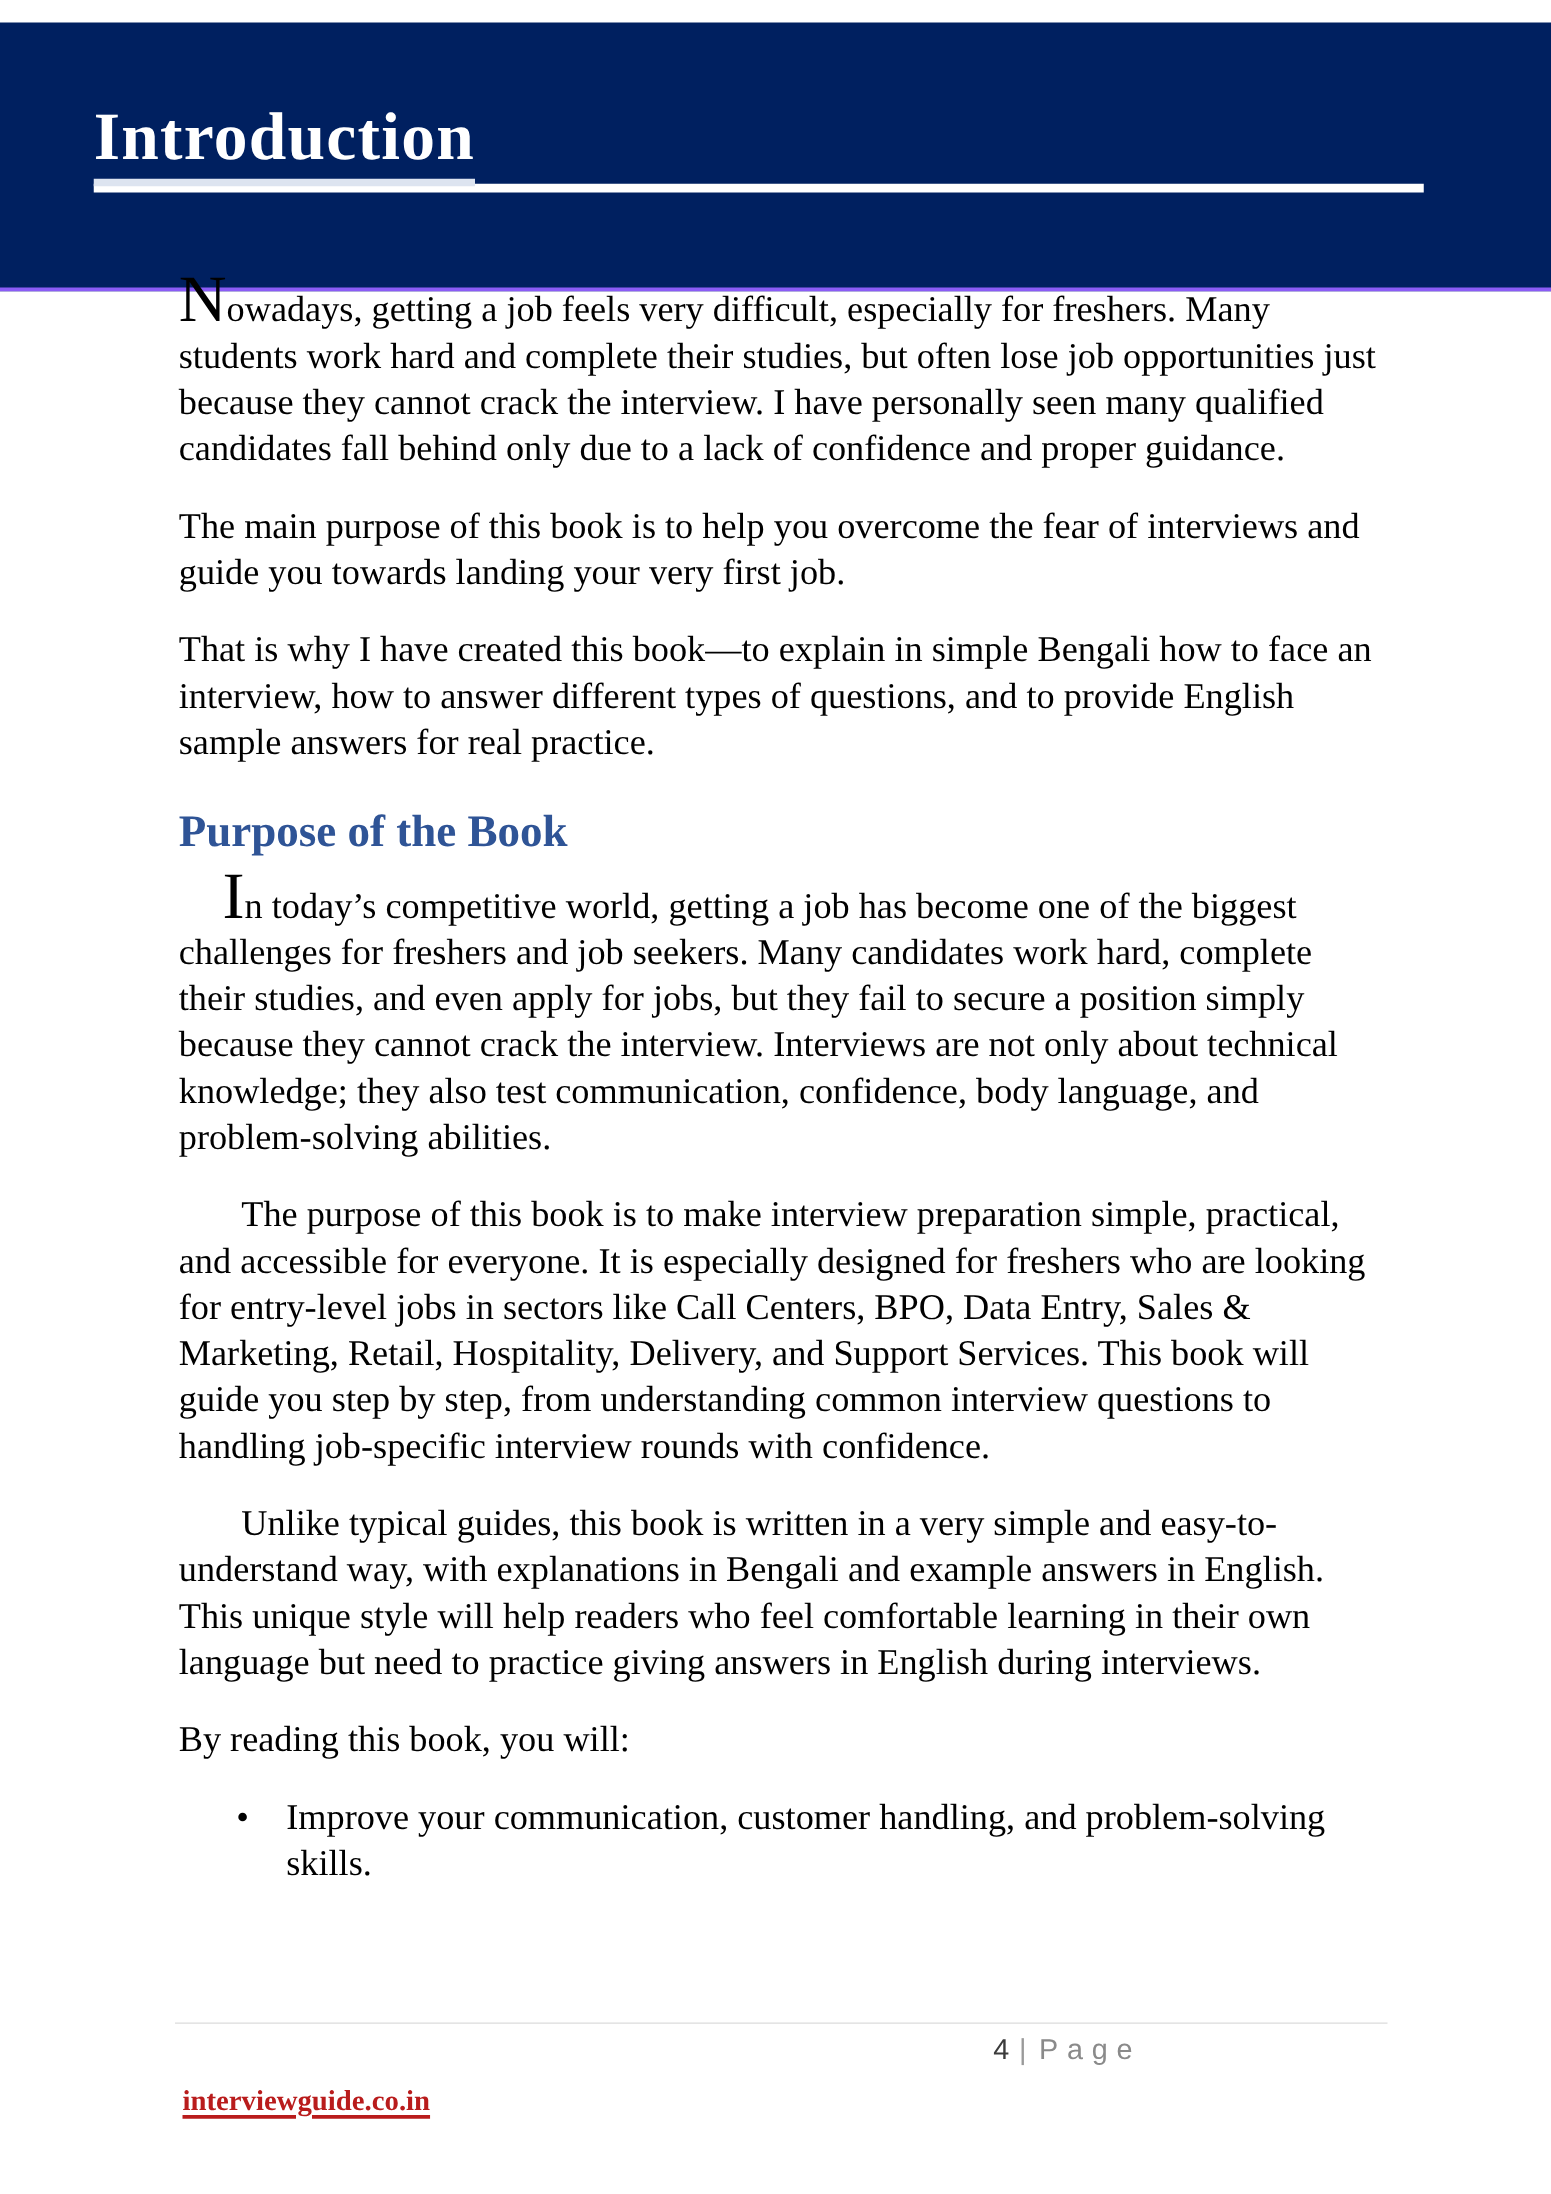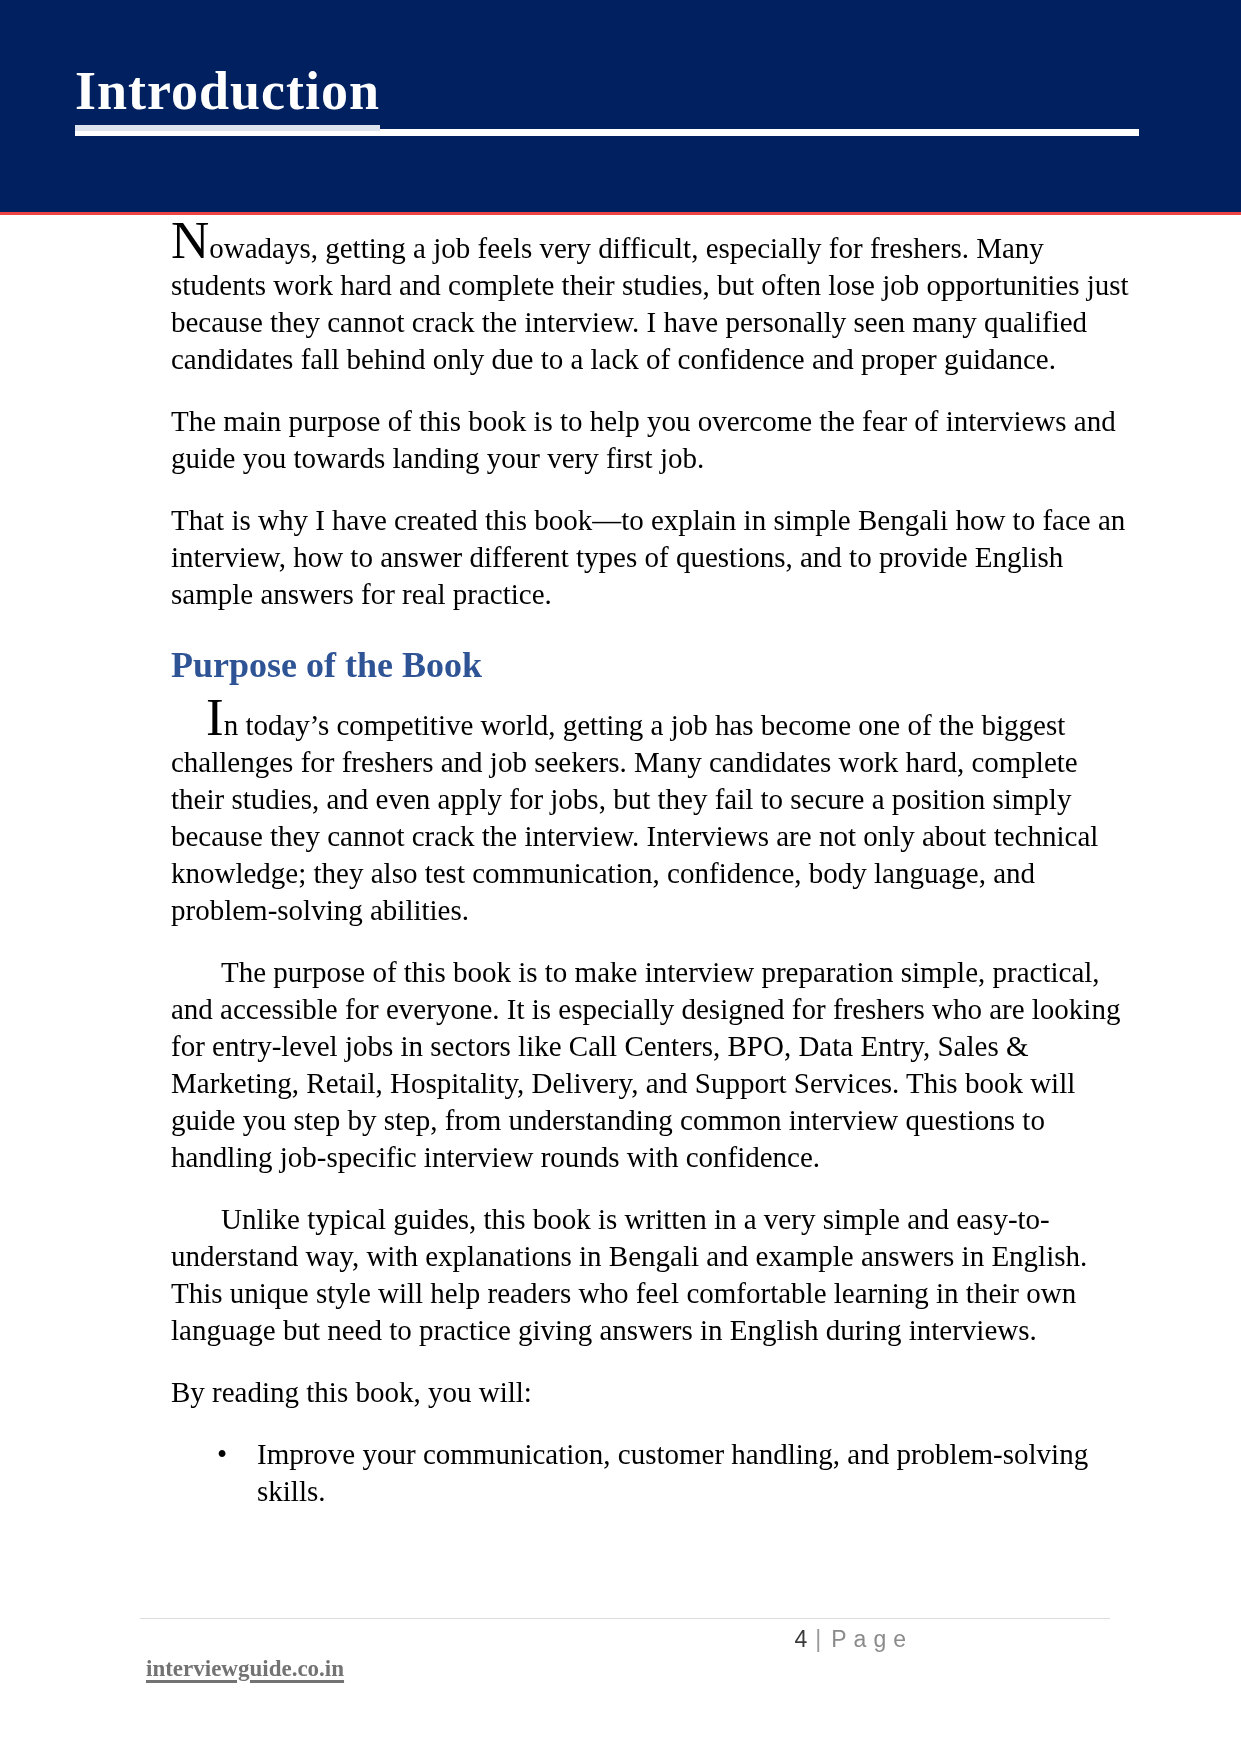--- a/index.html
+++ b/index.html
@@ -13,26 +13,26 @@
     height: 1755px;
     background: #ffffff;
     overflow: hidden;
     font-family: "Liberation Serif", serif;
     color: #000000;
   }
 
   
   .banner {
     position: absolute;
-    top: 0;
+    top: 18px;
     left: 0;
     width: 100%;
     height: 212px;
     background: var(--banner-bg, #002060);
-    border-bottom: 3px solid #ef4444;
+    border-bottom: 3px solid #8b5cf6;
   }
   .banner-title-wrap {
     position: absolute;
     left: 75px;
     top: 64px;
     width: 1064px;
   }
   .banner-title {
     margin: 0;
     display: inline-block;
@@ -52,21 +52,20 @@
   }
 
   
   .content {
     position: absolute;
     left: 143px;
     top: 230px;
     width: 965px;
     font-size: 29px;
     line-height: 37px;
-    margin-left: 28px;
   }
   .para { margin: 0 0 25px 0; }
   .para.indent { text-indent: 50px; }
   .para.indent-sm { text-indent: 35px; }
   .initial {
     font-size: 53px;
     line-height: 0;
   }
   .section-heading {
     margin: 30px 0 20px 0;
@@ -112,25 +111,25 @@
     font-size: 23px;
     color: #8a8a8a;
     white-space: nowrap;
   }
   .page-num .num { color: #3b3b3b; margin-right: 8px; }
   .page-num .sep { margin-right: 10px; color: #9a9a9a; font-weight: 300; }
   .page-num .plabel { letter-spacing: 7px; }
   .site-link {
     position: absolute;
     left: 146px;
-    top: 40px;
+    top: 52px;
     font-family: "Liberation Serif", serif;
     font-weight: bold;
     font-size: 23px;
-    color: #737373;
+    color: #b91c1c;
     text-decoration: underline;
     text-decoration-thickness: 3px;
     text-underline-offset: 4px;
     cursor: pointer;
   }
 </style>
 </head>
 <body>
 
 <div class="page">

